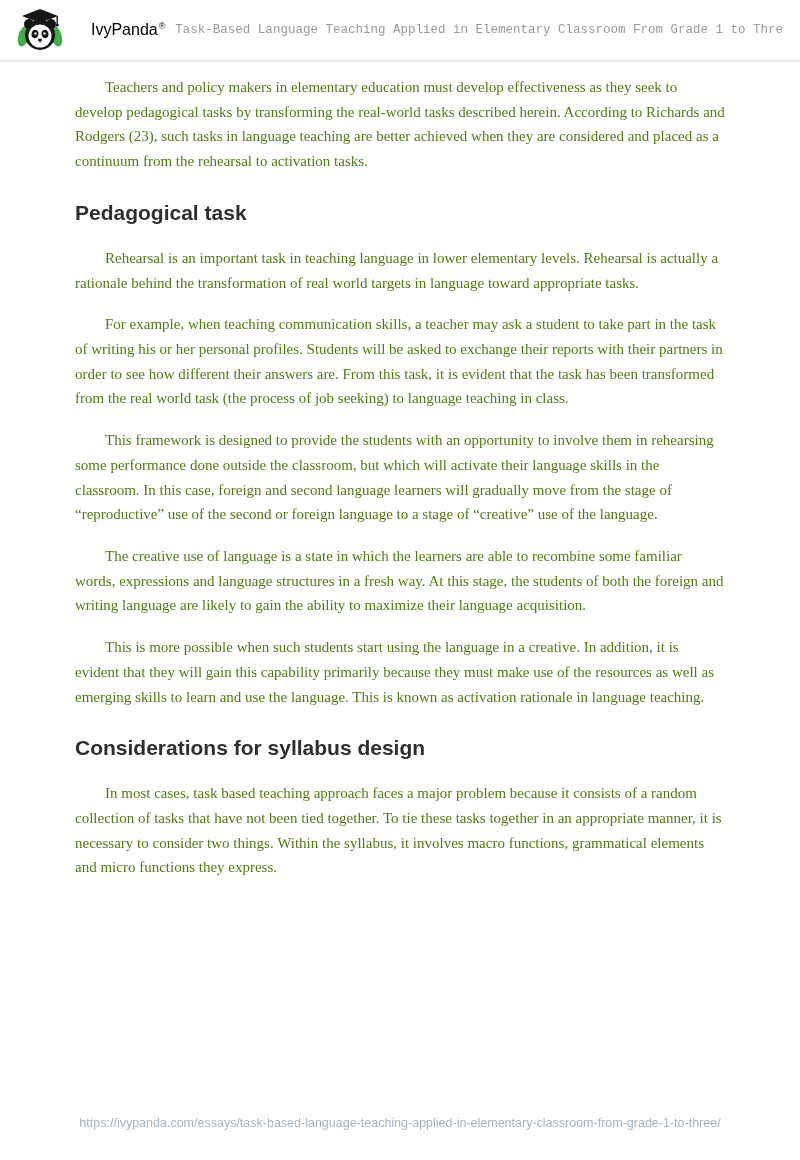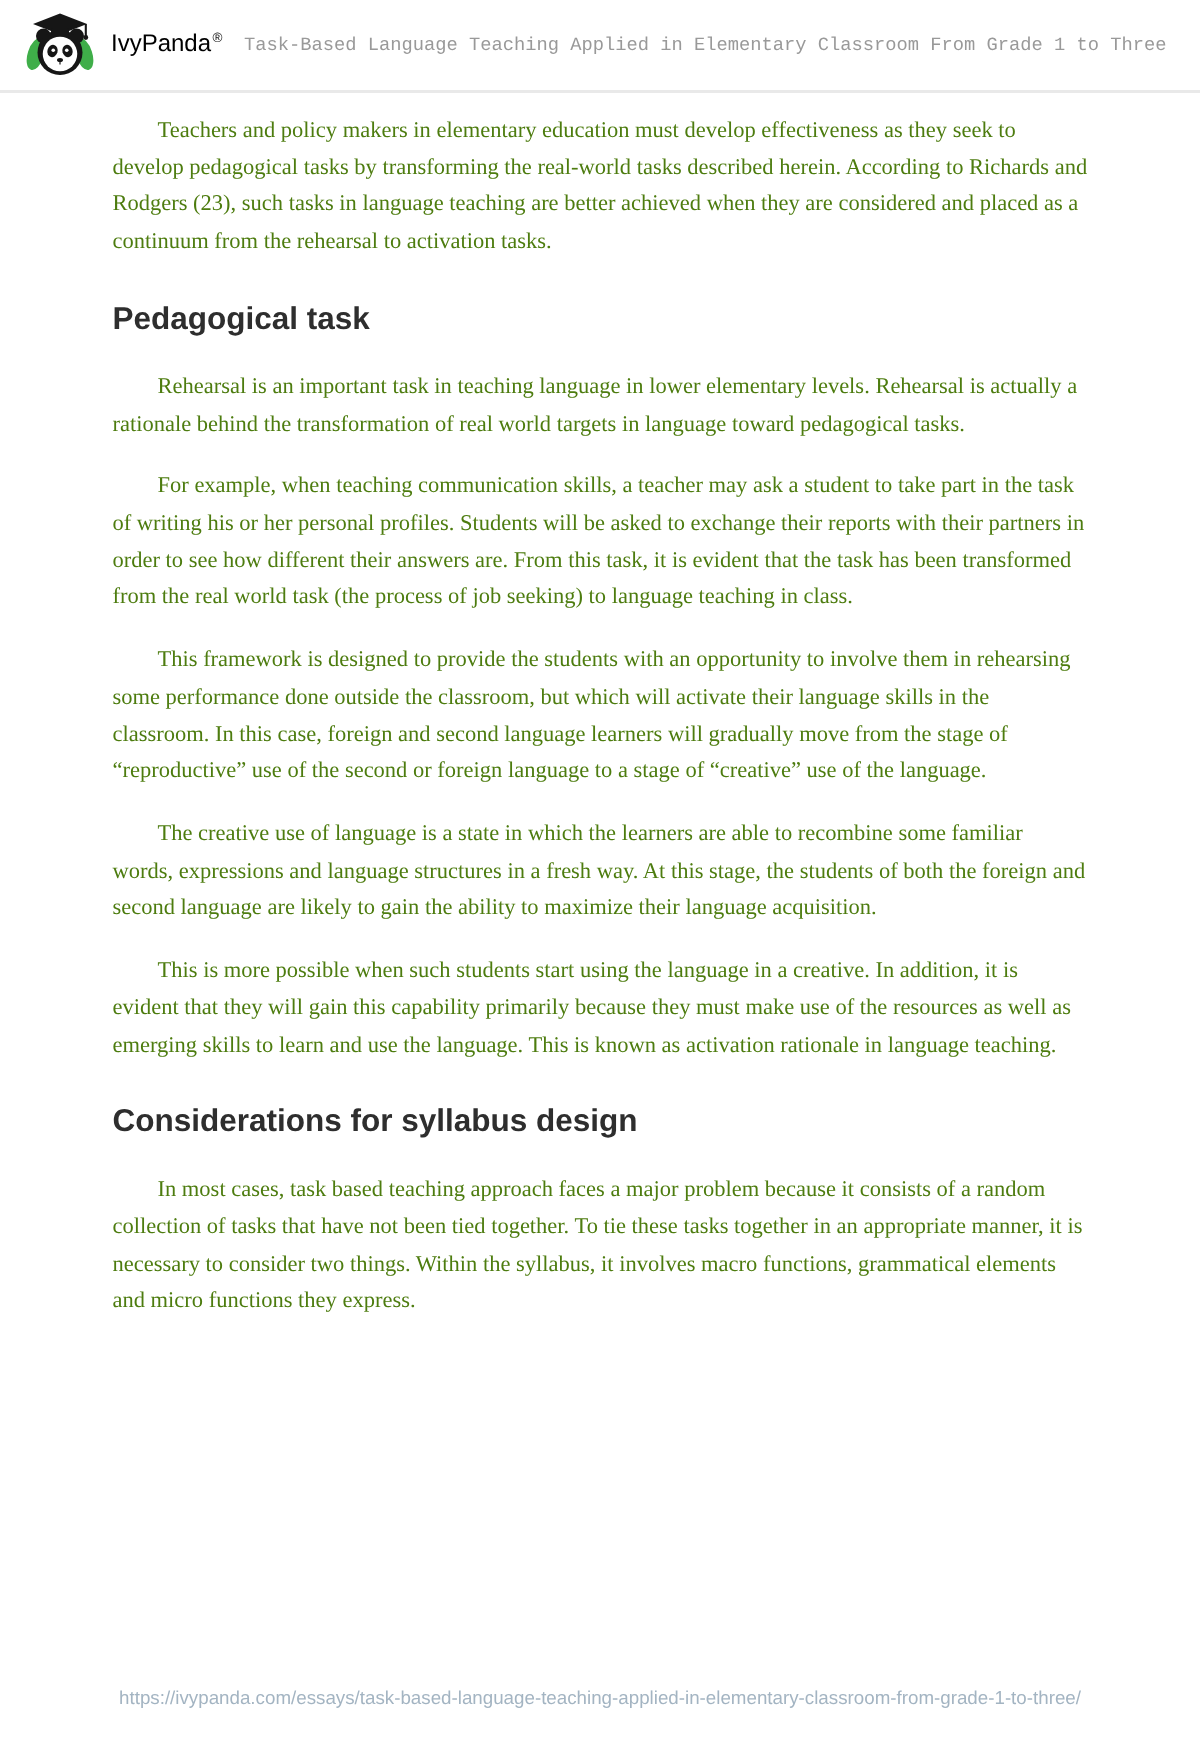--- a/index.html
+++ b/index.html
@@ -19,21 +19,21 @@
   .header {
     display: flex;
     align-items: center;
     height: 62px;
     padding: 0 18px 0 16px;
     border-bottom: 2px solid #e9e9e9;
   }
   .brand {
     display: flex;
     align-items: center;
-    gap: 10px;
+    gap: 27px;
     cursor: pointer;
     flex: 0 0 auto;
   }
   .logo-icon { width: 48px; height: 48px; display: block; }
   .brand-reg {
     font-size: 9px;
     color: #111111;
     vertical-align: super;
     margin-left: 1px;
   }
@@ -68,21 +68,21 @@
     margin-top: 27px;
     margin-bottom: 21px;
     line-height: 1.15;
   }
 
   
   .footer {
     position: absolute;
     left: 0;
     right: 0;
-    bottom: 19px;
+    bottom: 29px;
     text-align: center;
   }
   .footer a {
     font-size: 12.5px;
     color: #a3b4c2;
     text-decoration: none;
     cursor: pointer;
   }
 </style>
 </head>
@@ -121,24 +121,24 @@
       </span>
     </div>
     <div class="doc-title">Task-Based Language Teaching Applied in Elementary Classroom From Grade 1 to Three</div>
   </div>
 
   <div class="article">
     <p>Teachers and policy makers in elementary education must develop effectiveness as they seek to develop pedagogical tasks by transforming the real-world tasks described herein. According to Richards and Rodgers (23), such tasks in language teaching are better achieved when they are considered and placed as a continuum from the rehearsal to activation tasks.</p>
 
     <h2>Pedagogical task</h2>
 
-    <p>Rehearsal is an important task in teaching language in lower elementary levels. Rehearsal is actually a rationale behind the transformation of real world targets in language toward pedagogical tasks.</p>
+    <p>Rehearsal is an important task in teaching language in lower elementary levels. Rehearsal is actually a rationale behind the transformation of real world targets in language toward appropriate tasks.</p>
     <p>For example, when teaching communication skills, a teacher may ask a student to take part in the task of writing his or her personal profiles. Students will be asked to exchange their reports with their partners in order to see how different their answers are. From this task, it is evident that the task has been transformed from the real world task (the process of job seeking) to language teaching in class.</p>
     <p>This framework is designed to provide the students with an opportunity to involve them in rehearsing some performance done outside the classroom, but which will activate their language skills in the classroom. In this case, foreign and second language learners will gradually move from the stage of “reproductive” use of the second or foreign language to a stage of “creative” use of the language.</p>
-    <p>The creative use of language is a state in which the learners are able to recombine some familiar words, expressions and language structures in a fresh way. At this stage, the students of both the foreign and second language are likely to gain the ability to maximize their language acquisition.</p>
+    <p>The creative use of language is a state in which the learners are able to recombine some familiar words, expressions and language structures in a fresh way. At this stage, the students of both the foreign and writing language are likely to gain the ability to maximize their language acquisition.</p>
     <p>This is more possible when such students start using the language in a creative. In addition, it is evident that they will gain this capability primarily because they must make use of the resources as well as emerging skills to learn and use the language. This is known as activation rationale in language teaching.</p>
 
     <h2>Considerations for syllabus design</h2>
 
     <p>In most cases, task based teaching approach faces a major problem because it consists of a random collection of tasks that have not been tied together. To tie these tasks together in an appropriate manner, it is necessary to consider two things. Within the syllabus, it involves macro functions, grammatical elements and micro functions they express.</p>
   </div>
 
   <div class="footer">
     <a>https://ivypanda.com/essays/task-based-language-teaching-applied-in-elementary-classroom-from-grade-1-to-three/</a>
   </div>

